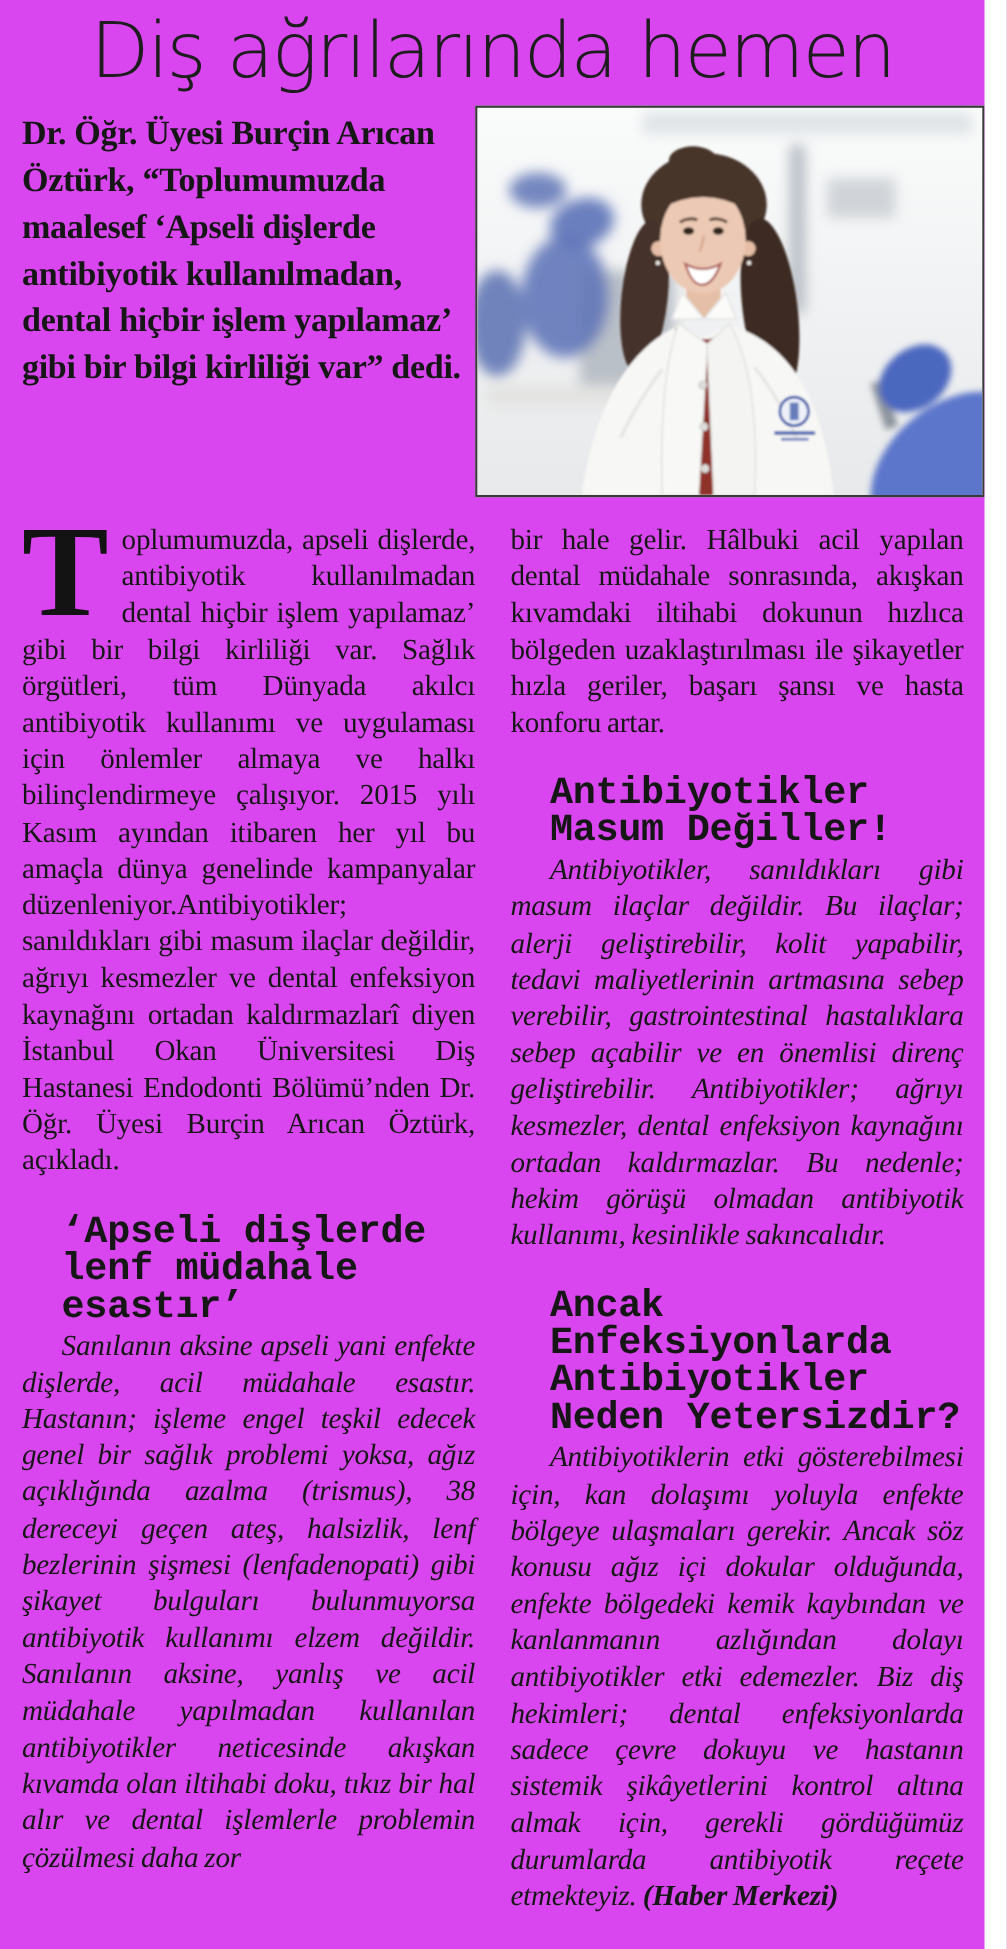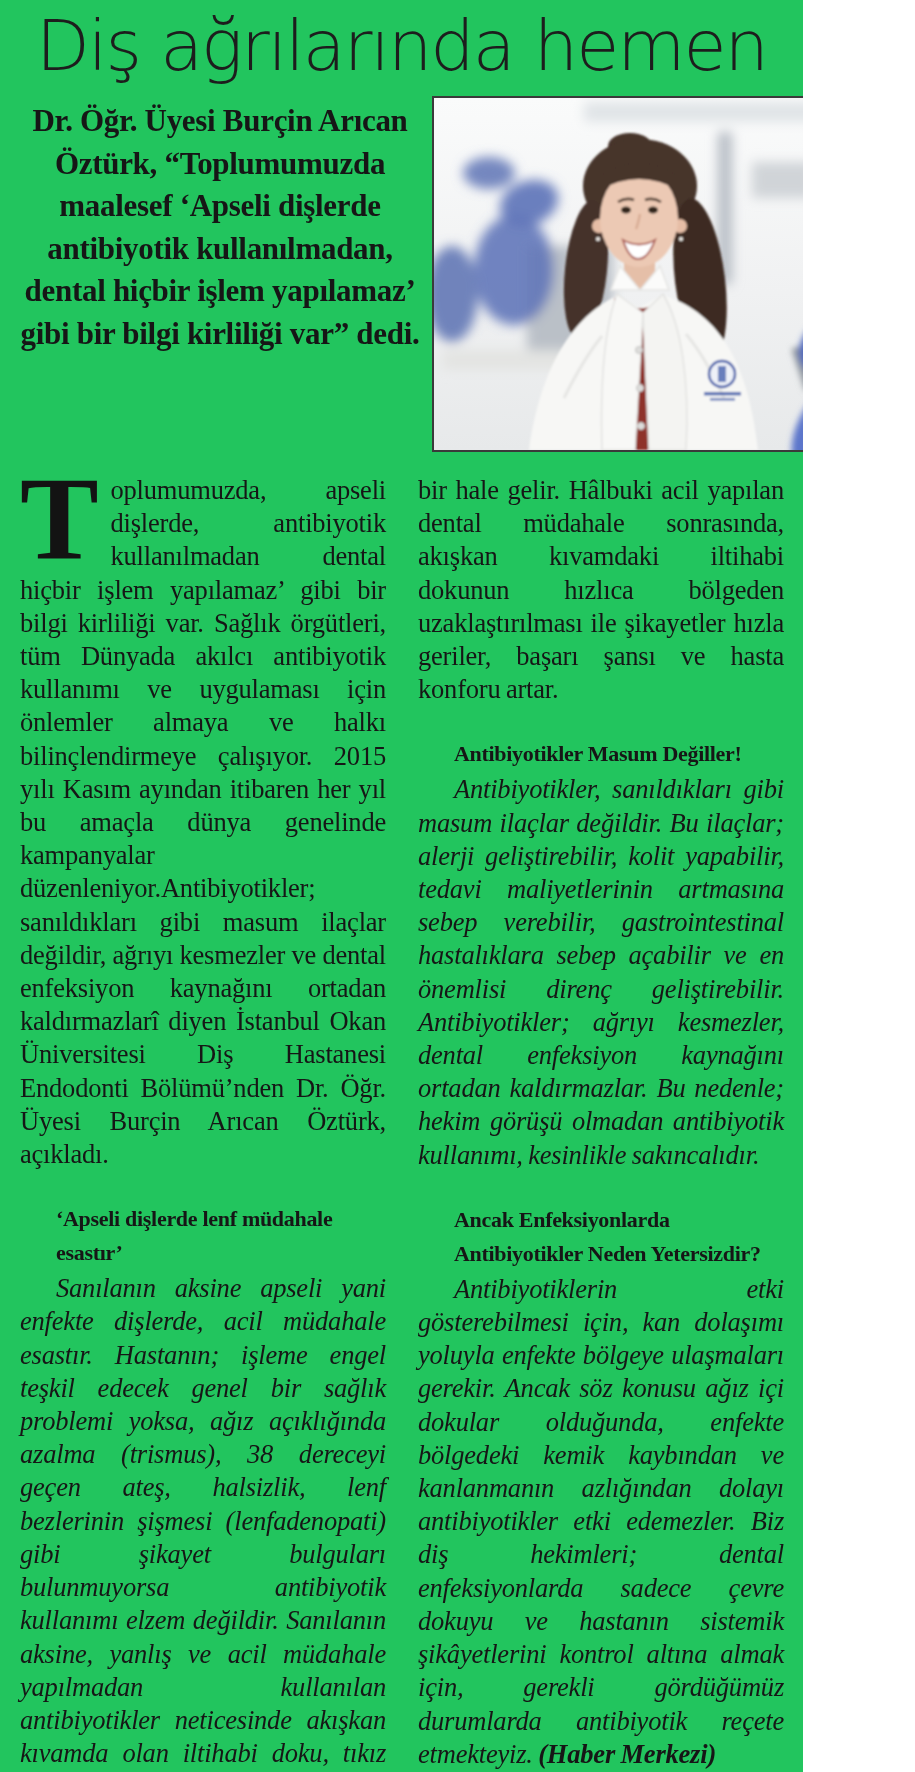--- a/index.html
+++ b/index.html
@@ -1,19 +1,19 @@
 <!DOCTYPE html>
 <html lang="tr"><head>
 <meta charset="utf-8">
 <style>
   html,body{margin:0;padding:0;background:#ffffff;}
   .page{
     position:relative;
-    width:803px;height:1772px;
-    background:#22c55e;
+    width:895px;height:1772px;
+    background:#d946ef;
     color:#161616;
     overflow:hidden;
     font-family:"Liberation Serif","DejaVu Serif",serif;
   }
   
   h1.headline{
     margin:10px 0 14px;
     text-align:center;
     font-family:"DejaVu Sans","Liberation Sans",sans-serif;
     font-weight:200;
@@ -29,21 +29,21 @@
     display:flex;
     align-items:flex-start;
     gap:12px;
     padding:0 16px 0 20px;
     margin-top:10px;
   }
   .lead{
     flex:0 0 400px;
     width:400px;
     margin:4px 0 0;
-    text-align:center;
+    text-align:left;
     font-weight:700;
     font-size:31px;
     line-height:42.5px;
     font-stretch:87.5%;
     letter-spacing:-0.3px;
   }
   figure.photo-frame{
     margin:0;
     flex:0 0 459px;
     width:459px;height:352px;
@@ -68,25 +68,26 @@
     text-justify:inter-word;
     font-stretch:87.5%;
     letter-spacing:-0.2px;
     word-spacing:-1px;
     hyphens:auto;
   }
   .para.indent{text-indent:36px;font-style:italic;}
   .subhead{
     margin:31px 0 2px;
     padding-left:36px;
-    font-size:22px;
+    font-size:35px;
     line-height:34px;
     font-weight:700;
     font-stretch:87.5%;
     letter-spacing:-0.3px;
+    font-family:Liberation Mono, monospace;
   }
   .dropcap{
     float:left;
     font-weight:700;
     font-size:118px;
     line-height:92px;
     padding:0 12px 0 0;
     color:#131313;
   }
   .byline{font-weight:700;}

